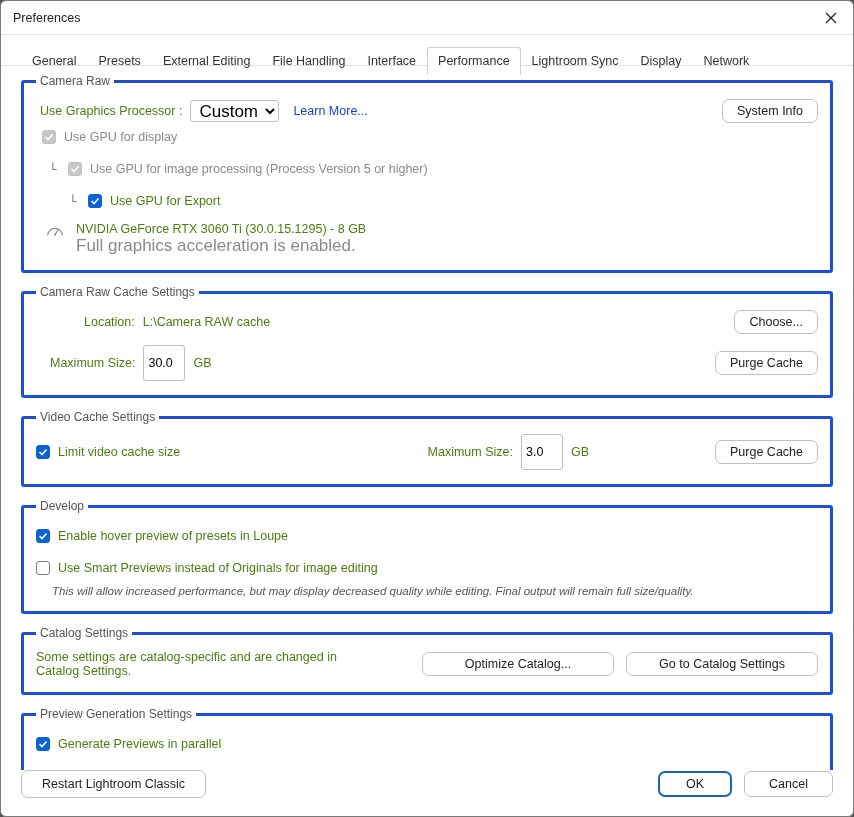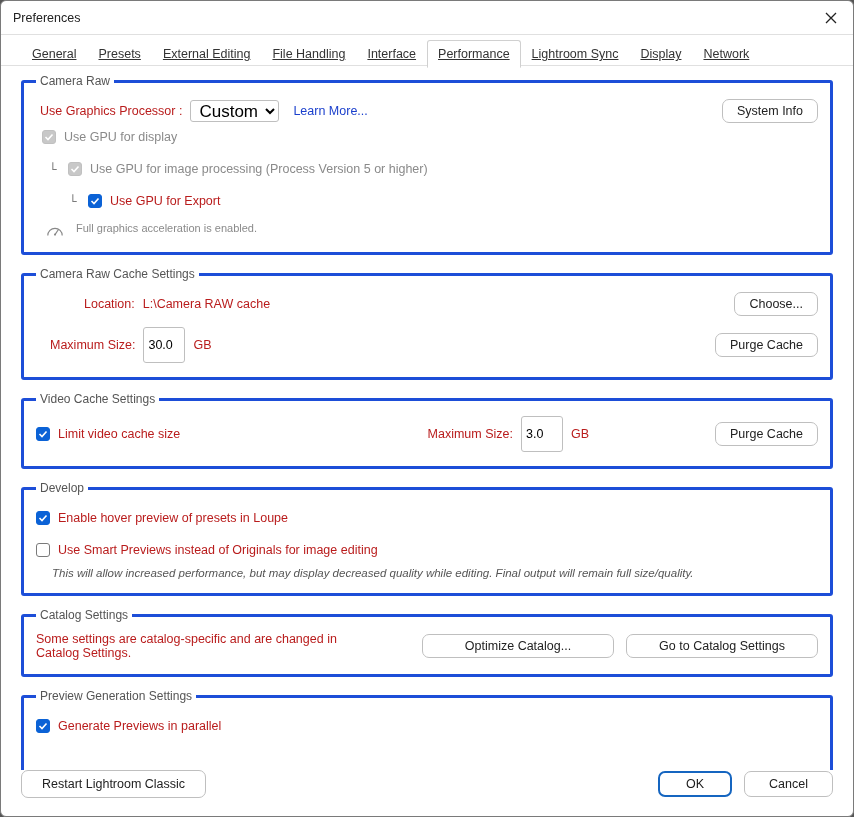--- a/index.html
+++ b/index.html
@@ -12,30 +12,30 @@
     height: 34px; display: flex; align-items: center; padding: 0 12px;
     border-bottom: 1px solid #e0e0e0; font-size: 12.5px; color: #222;
   }
   .titlebar .title { flex: 1; }
   .close-btn { width: 20px; height: 20px; display:flex; align-items:center; justify-content:center; cursor:pointer; }
   .close-btn svg { width: 12px; height: 12px; }
   .tabs {
     display: flex; gap: 0; padding: 2px 20px 0 20px; font-size: 12.5px; color: #333;
     border-bottom: 1px solid #e0e0e0;
   }
-  .tab { padding: 6px 10px 6px 10px; cursor: pointer; border: 1px solid transparent; border-bottom: none; position: relative; top: 3px; text-decoration: underline; }
+  .tab { padding: 6px 10px 6px 10px; cursor: pointer; border: 1px solid transparent; border-bottom: none; position: relative; top: 10px; }
   .tab.active { background: #fff; border: 1px solid #d0d0d0; border-bottom: 1px solid #fff; border-radius: 3px 3px 0 0; }
   .content { flex: 1; padding: 8px 20px 0 20px; overflow: auto; font-size: 12.5px; color: #222; }
   fieldset.group {
     border: 3px solid #1d4ed8; border-radius: 3px; margin-bottom: 12px; padding: 10px 12px 14px 12px;
   }
   fieldset.group > legend { font-size: 12px; color: #555; padding: 0 4px; }
   .row { display: flex; align-items: center; gap: 8px; min-height: 26px; }
   .row + .row { margin-top: 6px; }
-  .label { color: #b91c1c; }
+  .label { color: #4d7c0f; }
   .muted { color: #8a8a8a; }
   .link { color: #1a3fcc; cursor: pointer; }
   .spacer { flex: 1; }
   select.sel {
     height: 22px; font-size: 17px; border: 1px solid #bfbfbf; border-radius: 3px; background: #fff; padding: 0 4px;
     min-width: 68px;
   }
   input.num {
     width: 42px; height: 36px; font-size: 12.5px; border: 1px solid #bfbfbf; border-radius: 3px; padding: 0 4px; text-align: left;
   }
@@ -126,21 +126,22 @@
           <span class="label">Use GPU for Export</span>
         </div>
 
         <div class="gpu-row-gauge">
           <svg class="gauge-icon" viewBox="0 0 20 14">
             <path d="M2 12 A8 8 0 0 1 18 12" stroke="#888" stroke-width="1.3" fill="none"></path>
             <line x1="10" y1="11" x2="14" y2="5" stroke="#888" stroke-width="1.3"></line>
             <circle cx="10" cy="11" r="1.2" fill="#888"></circle>
           </svg>
           <div>
-            <div class="muted" style="font-size:11px;">Full graphics acceleration is enabled.</div>
+            <div class="label">NVIDIA GeForce RTX 3060 Ti (30.0.15.1295) - 8 GB</div>
+            <div class="muted" style="font-size:17px;">Full graphics acceleration is enabled.</div>
           </div>
         </div>
       </div>
     </fieldset>
 
     <fieldset class="group">
       <legend>Camera Raw Cache Settings</legend>
       <div class="row" style="margin-left:48px;">
         <span class="label">Location:</span>
         <span class="label">L:\Camera RAW cache</span>

